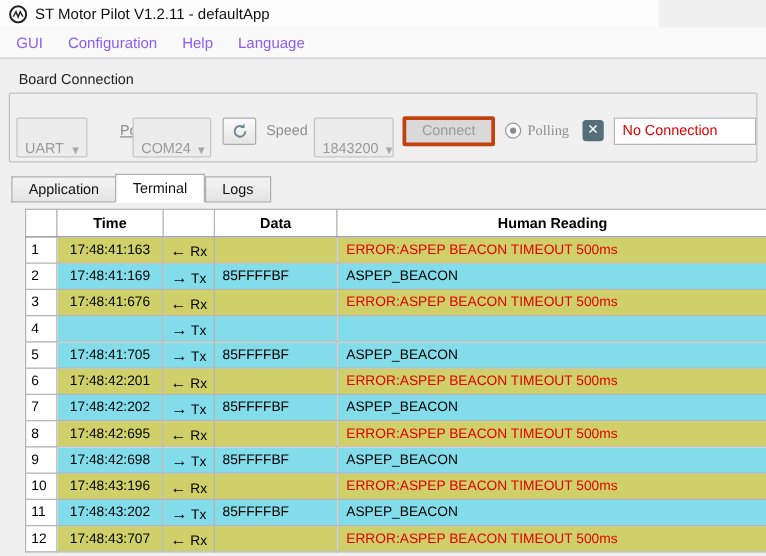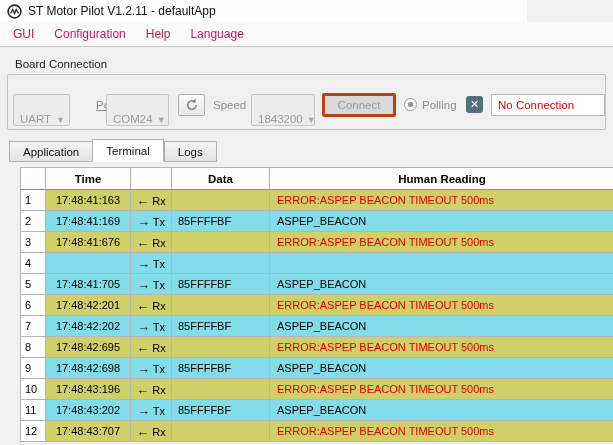--- a/index.html
+++ b/index.html
@@ -19,21 +19,21 @@
     display: flex; align-items: center; gap: 6px; padding-left: 7px;
   }
   .titlebar .title { font-size: 12px; color: #111; }
 
   
   .menubar {
     position: absolute; left: 0; top: 22px; width: 613px; height: 25px;
     background: #fafafa; border-bottom: 1px solid #c9c9c9;
     display: flex; align-items: center; gap: 2px; padding-left: 4px;
   }
-  .menu-item { padding: 3px 9px; font-size: 12px; color: #be185d; cursor: default; }
+  .menu-item { padding: 3px 9px; font-size: 12px; color: #8b5cf6; cursor: default; }
 
   
   .groupbox {
     position: absolute; left: 7px; top: 74px; width: 599px; height: 56px;
     border: 1px solid #c3c3c3; border-radius: 2px;
   }
   .groupbox-label {
     position: absolute; left: 12px; top: 58px; font-size: 11.5px; color: #222;
     background: #f0f0f0; padding: 0 3px;
   }
@@ -56,21 +56,21 @@
     display: flex; align-items: center; justify-content: center;
   }
 
   .connect-btn {
     position: absolute; top: 5px; left: 322px; width: 74px; height: 24px;
     background: #d9d9d9; border: 3px solid #c2410c; border-radius: 2px;
     color: #9b9b9b; font-size: 11.5px;
     display: flex; align-items: center; justify-content: center;
   }
 
-  .radio-wrap { position: absolute; top: 10px; left: 404px; display: flex; align-items: center; gap: 5px; }
+  .radio-wrap { position: absolute; top: 10px; left: 404px; display: flex; align-items: center; gap: 5px; font-family: Liberation Serif, serif; }
   .radio-circle {
     width: 13px; height: 13px; border-radius: 50%;
     border: 1px solid #9a9a9a; background: #fff;
     display: flex; align-items: center; justify-content: center;
   }
   .radio-dot { width: 5px; height: 5px; border-radius: 50%; background: #8d8d8d; }
   .radio-label { font-size: 11.5px; color: #8e8e8e; }
 
   .clear-btn {
     position: absolute; top: 8px; left: 466px; width: 17px; height: 17px;

